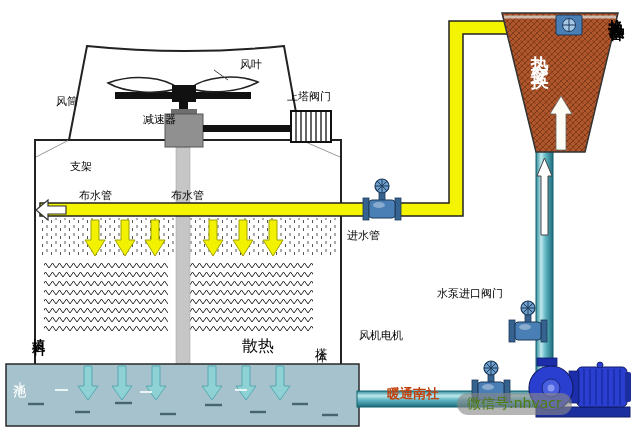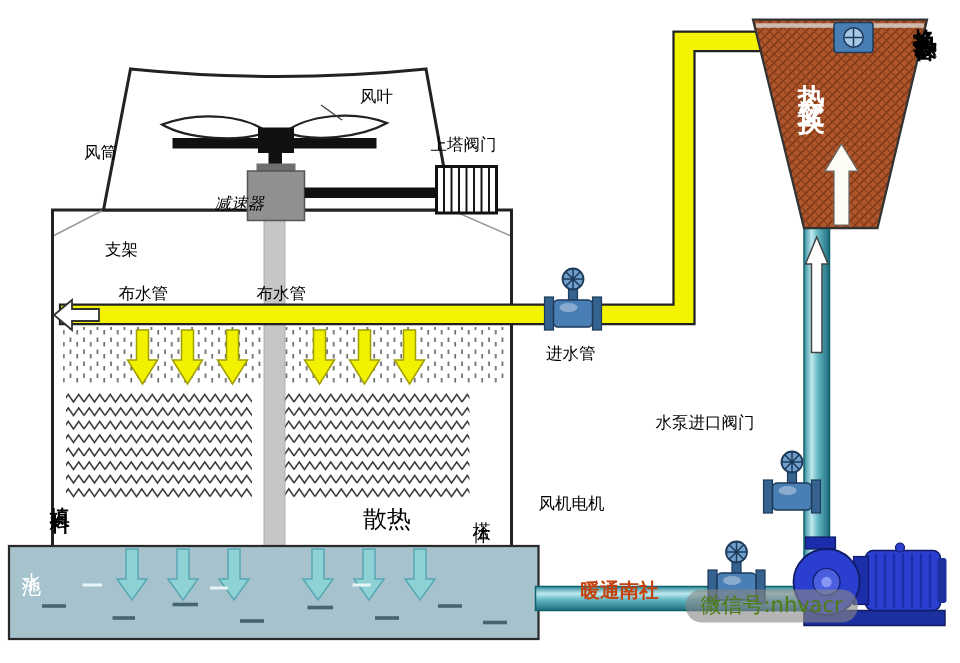--- a/index.html
+++ b/index.html
@@ -172,26 +172,26 @@
   </g>
 
   <use href="#valve" x="0" y="0" transform="translate(382,209)"></use>
   <use href="#valve" x="0" y="0" transform="translate(528,331)"></use>
   <use href="#valve" x="0" y="0" transform="translate(491,391)"></use>
 </svg>
 
 <div class="lbl" style="left:196px;top:59px;margin-left:44px;">风叶</div>
 <div class="lbl" style="left:56px;top:96px;">风筒</div>
 <div class="lbl" style="left:287px;top:91px;">上塔阀门</div>
-<div class="lbl" style="left:143px;top:130px;font-style:italic;">减速器</div>
+<div class="lbl" style="left:143px;top:114px;">减速器</div>
 <div class="lbl" style="left:70px;top:161px;">支架</div>
 <div class="lbl" style="left:79px;top:190px;">布水管</div>
 <div class="lbl" style="left:171px;top:190px;">布水管</div>
-<div class="lbl" style="left:364px;top:230px;">进水管</div>
-<div class="lbl" style="left:437px;top:276px;">水泵进口阀门</div>
+<div class="lbl" style="left:347px;top:230px;">进水管</div>
+<div class="lbl" style="left:437px;top:288px;">水泵进口阀门</div>
 <div class="lbl" style="left:359px;top:330px;">风机电机</div>
 <div class="lbl vert fill-label" style="left:31px;top:328px;">填料</div>
 <div class="lbl big" style="left:242px;top:337px;">散热</div>
 <div class="lbl vert tb-label" style="left:314px;top:338px;">塔体</div>
 <div class="lbl vert pool-label" style="left:12px;top:371px;">水池</div>
 <div class="lbl vert hx-label" style="left:530px;top:42px;">热交换</div>
 <div class="lbl vert hxe-label" style="left:608px;top:6px;">换热设备</div>
 
 <div class="wm-brand" style="left:387px;top:385px;">暖通南社</div>
 <div class="wm-pill" style="left:457px;top:393px;">微信号:nhvacr</div>

